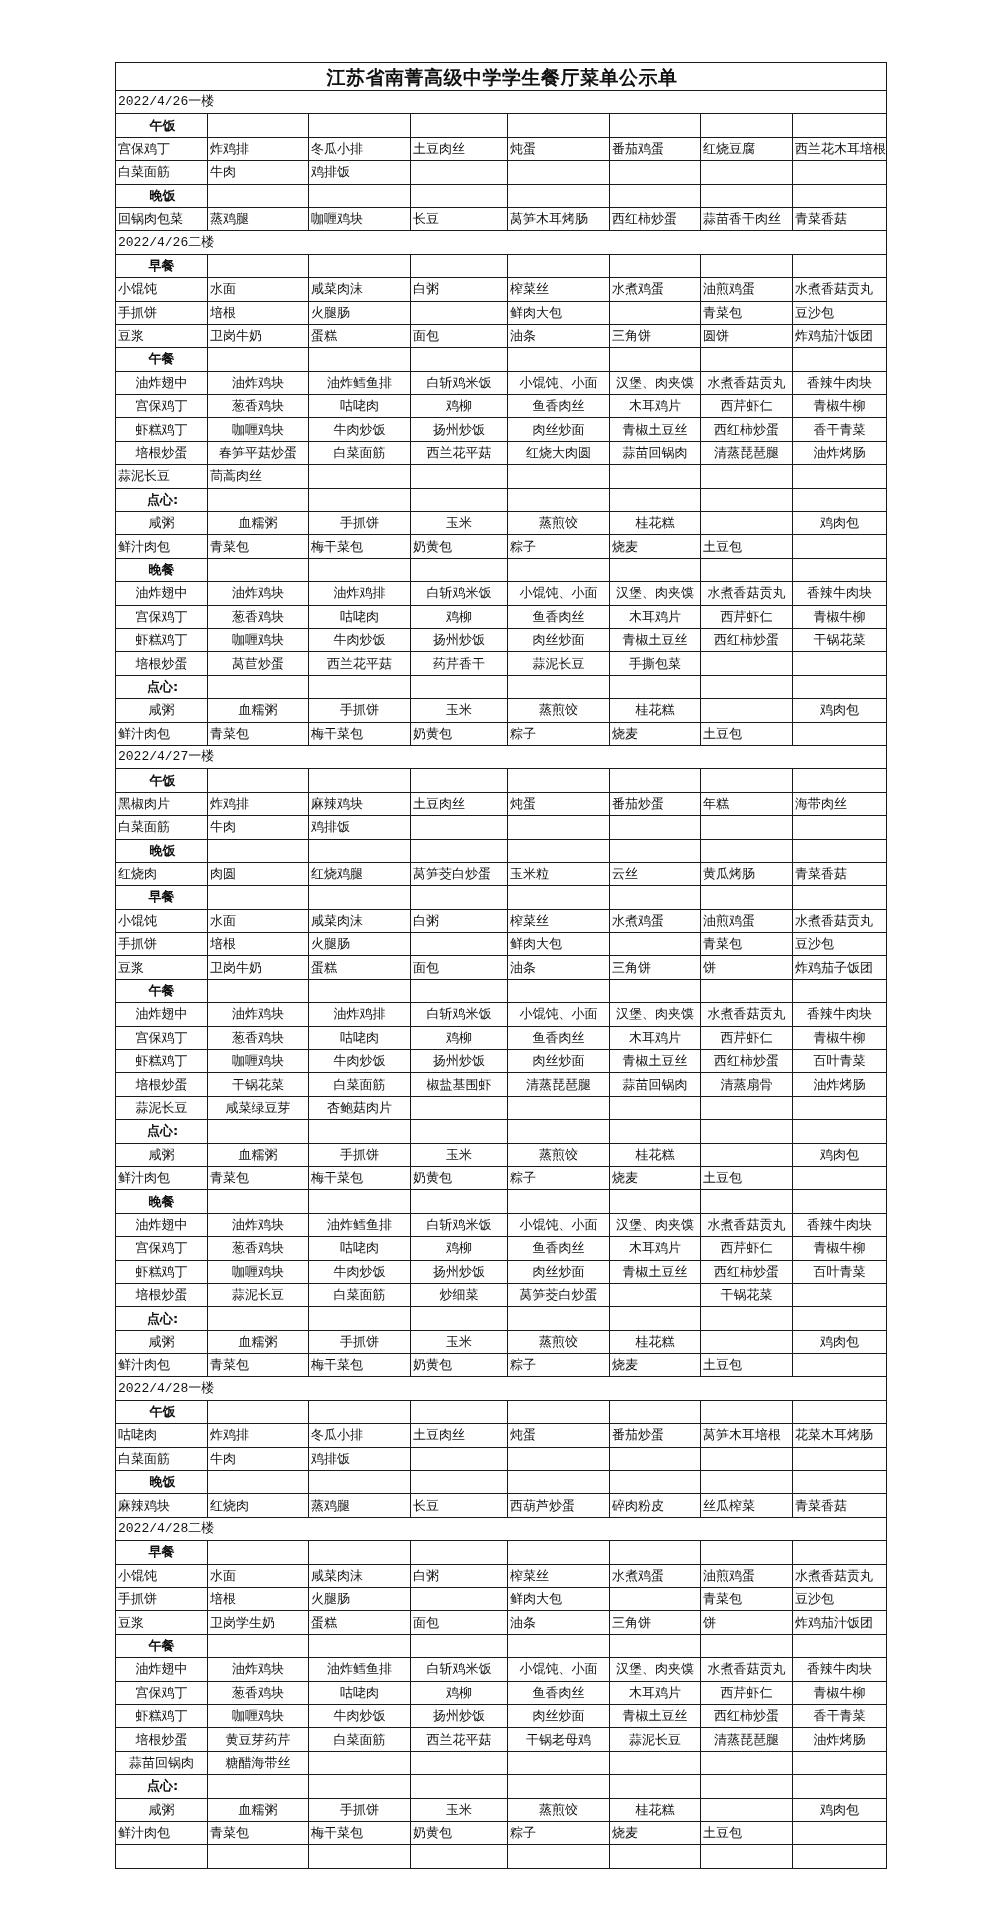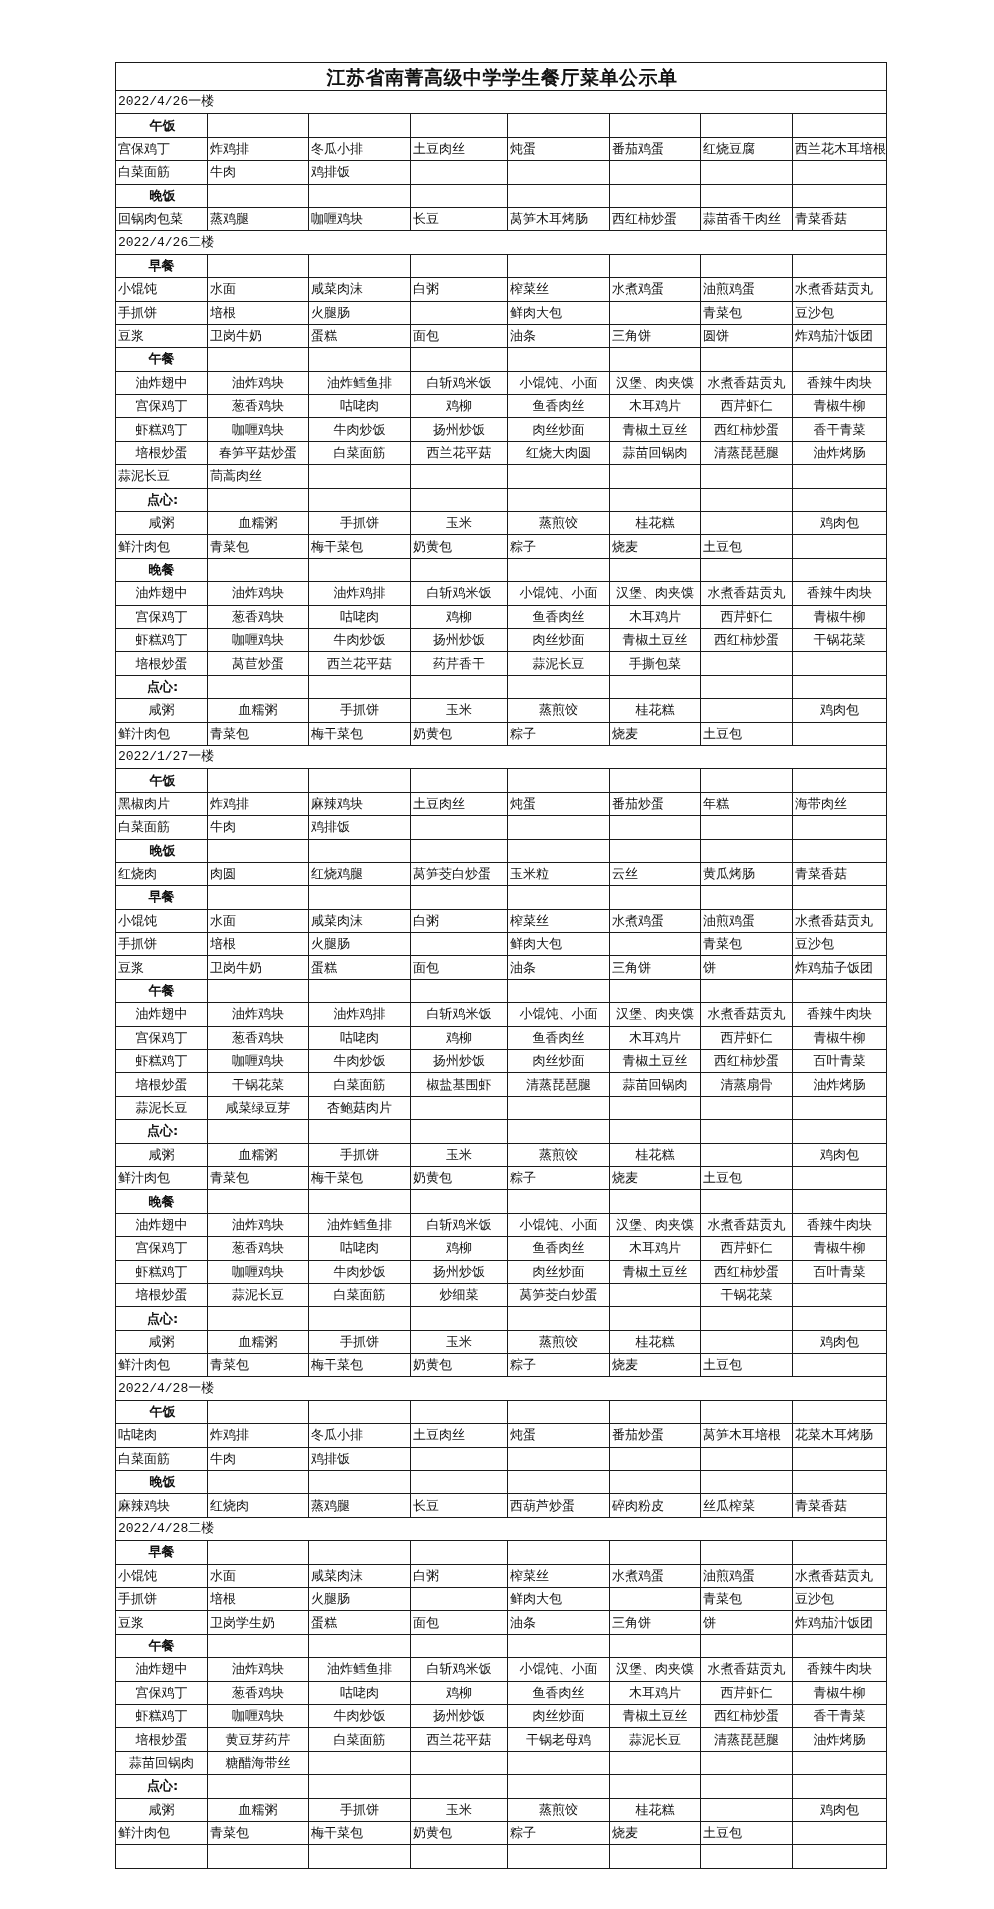--- a/index.html
+++ b/index.html
@@ -296,21 +296,21 @@
           <td class="">鲜汁肉包</td>
           <td class="">青菜包</td>
           <td class="">梅干菜包</td>
           <td class="">奶黄包</td>
           <td class="">粽子</td>
           <td class="">烧麦</td>
           <td class="">土豆包</td>
           <td class=""></td>
         </tr>
         <tr>
-          <td class="date" colspan="8">2022/1/27一楼</td>
+          <td class="date" colspan="8">2022/4/27一楼</td>
         </tr>
         <tr>
           <td class="hdr">午饭</td>
           <td></td>
           <td></td>
           <td></td>
           <td></td>
           <td></td>
           <td></td>
           <td></td>

